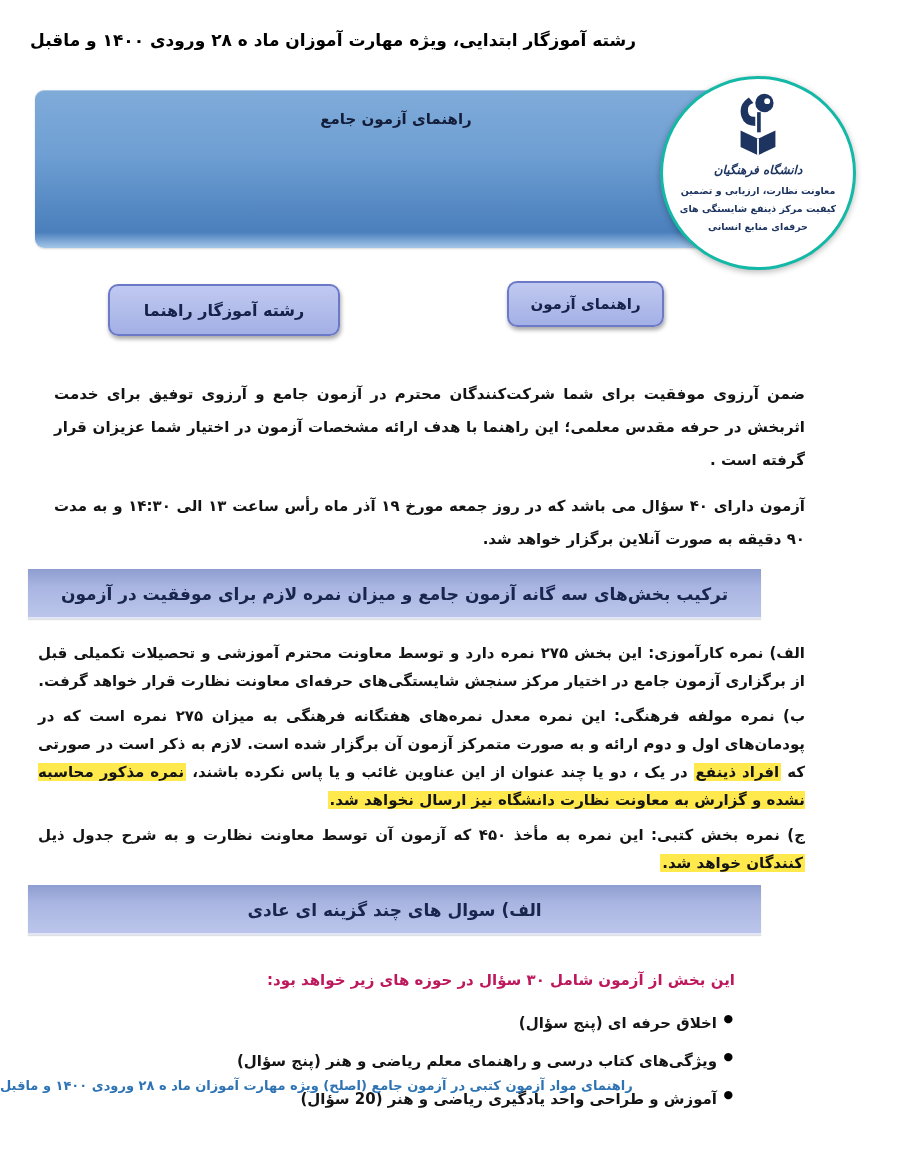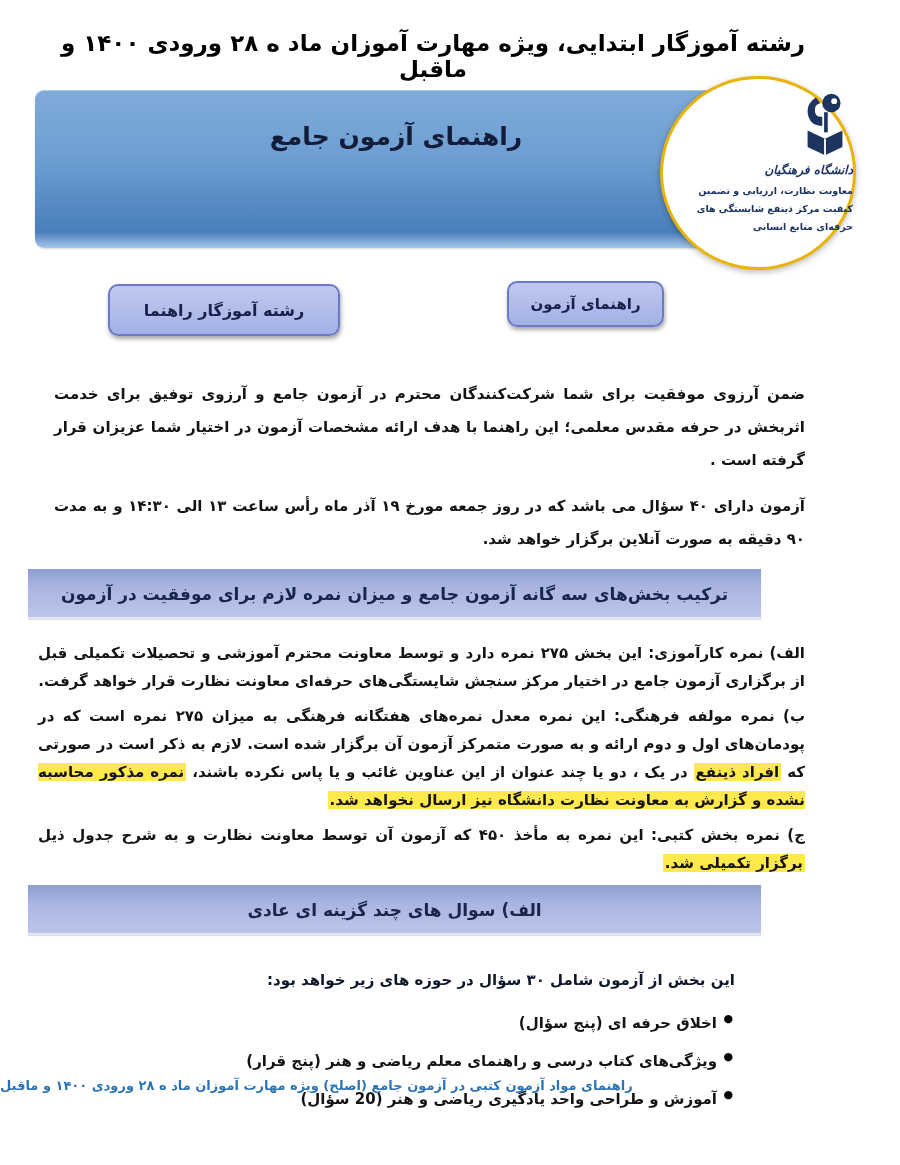--- a/index.html
+++ b/index.html
@@ -2,37 +2,37 @@
 <html lang="fa" dir="rtl"><head>
 <meta charset="utf-8">
 <style>
   html,body{margin:0;padding:0;}
   body{
     width:900px;height:1165px;position:relative;background:#ffffff;
     font-family:"DejaVu Sans",sans-serif;direction:rtl;overflow:hidden;color:#111;
   }
   
   .top-title{
-    position:absolute;top:30px;left:30px;right:64px;text-align:center;
-    font-size:23px;font-weight:bold;color:#000;
+    position:absolute;top:30px;left:30px;right:64px;text-align:left;
+    font-size:17px;font-weight:bold;color:#000;
   }
   
   .banner{
     position:absolute;top:90px;left:35px;width:722px;height:158px;
     border-radius:9px;
     background:linear-gradient(180deg,#7fabd9 0%,#6f9fd3 40%,#4a7fbc 90%,#a5c7e8 100%);
     box-shadow:inset 0 1px 0 rgba(255,255,255,.35), 0 1px 2px rgba(0,0,0,.15);
   }
-  .banner .line1{margin-top:32px;text-align:center;font-size:25px;font-weight:bold;color:#131d3a;}
+  .banner .line1{margin-top:20px;text-align:center;font-size:15px;font-weight:bold;color:#131d3a;}
   .banner .line2{margin-top:24px;text-align:center;font-size:19px;font-weight:bold;color:#131d3a;}
   
   .logo{
     position:absolute;top:76px;left:660px;width:190px;height:188px;z-index:3;
-    background:#fff;border:3px solid #eab308;border-radius:50%;
-    box-shadow:0 2px 6px rgba(0,0,0,.28);
+    background:#fff;border:3px solid #14b8a6;border-radius:50%;
+    box-shadow:0 2px 6px rgba(0,0,0,.28);text-align:center;
   }
   .logo .emblem{margin-top:13px;height:66px;}
   .logo .calligraphy{
     display:block;font-size:12px;font-weight:bold;font-style:italic;color:#1d3461;margin-top:1px;
   }
   .logo .small-lines{margin-top:5px;font-size:9.5px;font-weight:bold;color:#1d3461;line-height:1.9;}
   
   .btn{
     position:absolute;display:flex;align-items:center;justify-content:center;
     background:linear-gradient(180deg,#c0c9f0 0%,#a3b0e5 100%);
@@ -53,21 +53,21 @@
     display:flex;align-items:center;justify-content:center;
     background:linear-gradient(180deg,#8e9dd0 0%,#a9b5e1 35%,#bdc7ec 100%);
     box-shadow:inset 0 -2px 0 rgba(255,255,255,.55), 0 1px 1px rgba(0,0,0,.12);
     font-size:17px;font-weight:bold;color:#18254d;
   }
   .item{
     font-size:15px;font-weight:bold;line-height:28px;text-align:justify;
     margin:0 0 7px 0;color:#141414;
   }
   .hl{background:#ffe94d;padding:0 2px;}
-  .intro-line{margin:36px 70px 0 0;font-size:15px;font-weight:bold;color:#0f172a;}
+  .intro-line{margin:36px 70px 0 0;font-size:15px;font-weight:bold;color:#be185d;}
   ul.bullets{list-style:none;margin:22px 70px 0 0;padding:0;}
   ul.bullets li{
     position:relative;padding-right:18px;margin-bottom:13px;
     font-size:15px;font-weight:bold;line-height:25px;color:#141414;
   }
   ul.bullets .dot{position:absolute;right:2px;top:-5px;font-size:11px;color:#000;}
   .footer{
     position:absolute;bottom:72px;left:0;right:0;text-align:left;
     font-size:13px;font-weight:bold;color:#2e74b5;
   }
@@ -104,26 +104,26 @@
 <div class="btn btn-field">رشته آموزگار راهنما</div>
 
 <div class="content">
   <p class="para">ضمن آرزوی موفقیت برای شما شرکت‌کنندگان محترم در آزمون جامع و آرزوی توفیق برای خدمت اثربخش در حرفه مقدس معلمی؛ این راهنما با هدف ارائه مشخصات آزمون در اختیار شما عزیزان قرار گرفته است .</p>
   <p class="para">آزمون دارای ۴۰ سؤال می باشد که در روز جمعه مورخ ۱۹ آذر ماه رأس ساعت ۱۳ الی ۱۴:۳۰ و به مدت ۹۰ دقیقه به صورت آنلاین برگزار خواهد شد.</p>
 
   <div class="band">ترکیب بخش‌های سه گانه آزمون جامع و میزان نمره لازم برای موفقیت در آزمون</div>
 
   <p class="item">الف)  نمره کارآموزی: این بخش ۲۷۵ نمره دارد و توسط معاونت محترم آموزشی و تحصیلات تکمیلی قبل از برگزاری آزمون جامع در اختیار مرکز سنجش شایستگی‌های حرفه‌ای معاونت نظارت قرار خواهد گرفت.</p>
   <p class="item"><span>ب)  نمره مولفه فرهنگی: این نمره معدل نمره‌های هفتگانه فرهنگی به میزان ۲۷۵ نمره است که در پودمان‌های اول و دوم ارائه و به صورت متمرکز آزمون آن برگزار شده است. لازم به ذکر است در صورتی که </span><span class="hl">افراد ذینفع</span><span> در یک ، دو یا چند عنوان از این عناوین غائب و یا پاس نکرده باشند، </span><span class="hl">نمره مذکور محاسبه نشده و گزارش به معاونت نظارت دانشگاه نیز ارسال نخواهد شد.</span></p>
-  <p class="item"><span>ج)  نمره بخش کتبی: این نمره به مأخذ ۴۵۰ که آزمون آن توسط معاونت نظارت و به شرح جدول ذیل </span><span class="hl">برگزار تکمیلی شد.</span></p>
+  <p class="item"><span>ج)  نمره بخش کتبی: این نمره به مأخذ ۴۵۰ که آزمون آن توسط معاونت نظارت و به شرح جدول ذیل </span><span class="hl">کنندگان خواهد شد.</span></p>
 
   <div class="band">الف) سوال های چند گزینه ای عادی</div>
 
   <p class="intro-line">این بخش از آزمون شامل ۳۰ سؤال در حوزه های زیر خواهد بود:</p>
 
   <ul class="bullets">
     <li><span class="dot">●</span><span>اخلاق حرفه ای (پنج سؤال)</span></li>
-    <li><span class="dot">●</span><span>ویژگی‌های کتاب درسی و راهنمای معلم ریاضی و هنر (پنج قرار)</span></li>
+    <li><span class="dot">●</span><span>ویژگی‌های کتاب درسی و راهنمای معلم ریاضی و هنر (پنج سؤال)</span></li>
     <li><span class="dot">●</span><span>آموزش و طراحی واحد یادگیری ریاضی و هنر (20 سؤال)</span></li>
   </ul>
 </div>
 
 <div class="footer">راهنمای مواد آزمون کتبی در آزمون جامع (اصلح) ویژه مهارت آموزان ماد ه ۲۸ ورودی  ۱۴۰۰ و ماقبل</div>
 
 </body></html>

